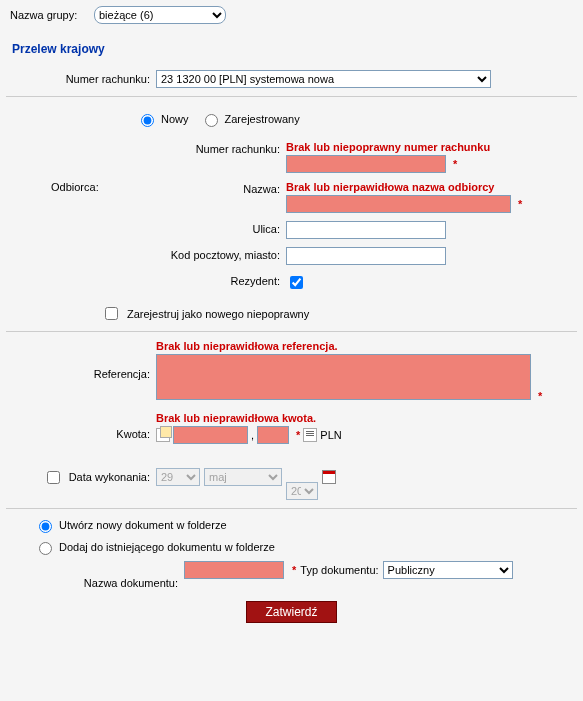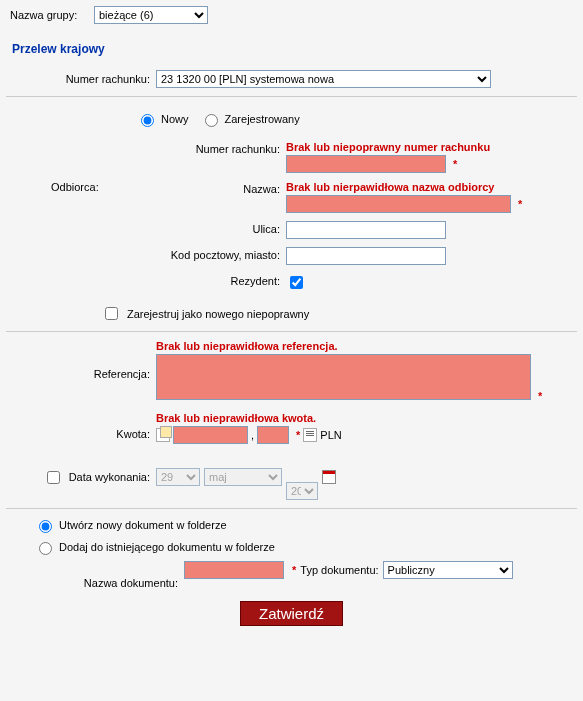--- a/index.html
+++ b/index.html
@@ -60,21 +60,21 @@
     border-top: 1px solid #ccc;
     margin: 8px 0;
   }
   .radio-row { display: flex; align-items: center; gap: 4px; margin-left: 130px; margin-bottom: 6px; }
   .radio-row.tight { margin-left: 28px; }
   .btn-confirm {
     background: #a11212;
     color: #fff;
     border: 1px solid #600;
     padding: 3px 18px;
-    font-size: 15px;
+    font-size: 12px;
     font-family: inherit;
     cursor: pointer;
   }
   .small-icon {
     display: inline-block;
     width: 14px;
     height: 14px;
     vertical-align: middle;
   }
   .icon-copy { background:#fff; border:1px solid #aaa; position:relative; }
@@ -89,21 +89,21 @@
   .field-row { display:flex; align-items:flex-start; margin-bottom:8px; }
   .field-label { width:130px; text-align:right; padding-right:6px; padding-top:2px; }
   .field-value { flex:1; }
   textarea.ta-scroll { overflow-y: scroll; }
 </style>
 </head>
 <body>
 
 <div class="row row-gap">
   <div class="label-col" style="width:88px; text-align:left; padding-left:4px;">Nazwa grupy:</div>
-  <select style="width:114px;">
+  <select style="width:132px;border-radius:8px;">
     <option>bieżące (6)</option>
   </select>
 </div>
 
 <div class="section-title">Przelew krajowy</div>
 
 <div class="row">
   <div class="label-col">Numer rachunku:</div>
   <select style="width:335px;">
     <option>23 1320                                               00 [PLN]   systemowa nowa</option>

